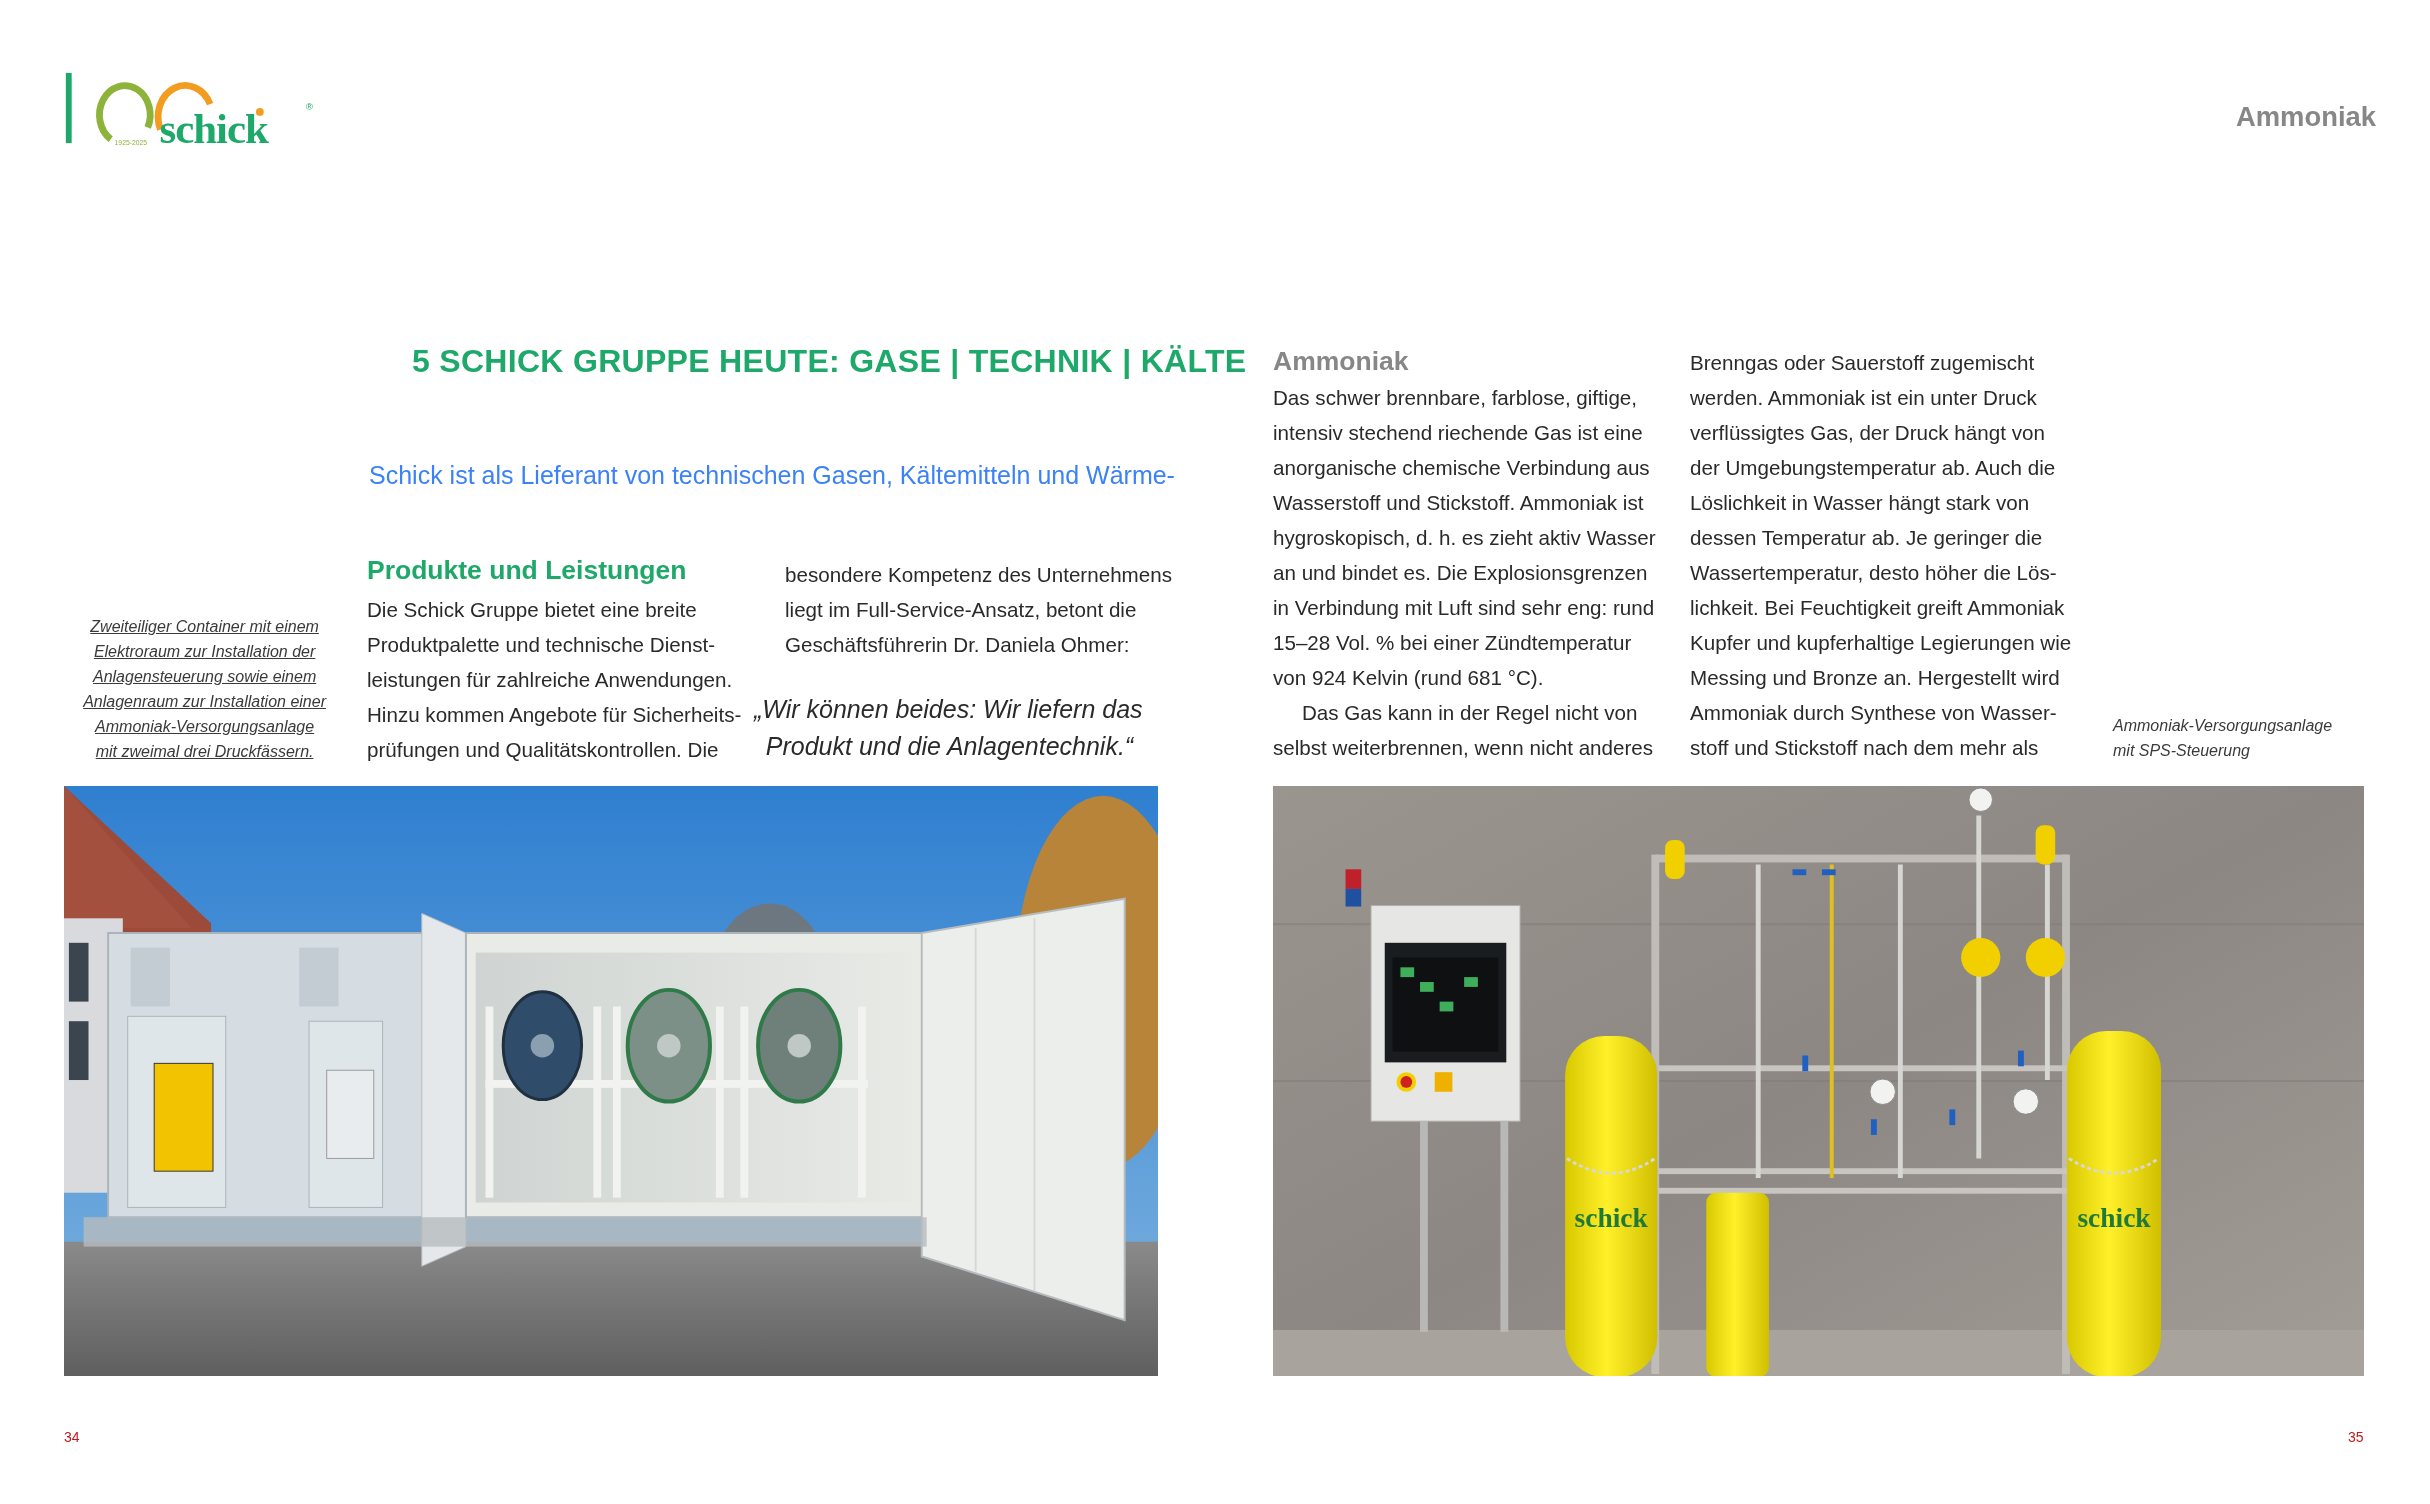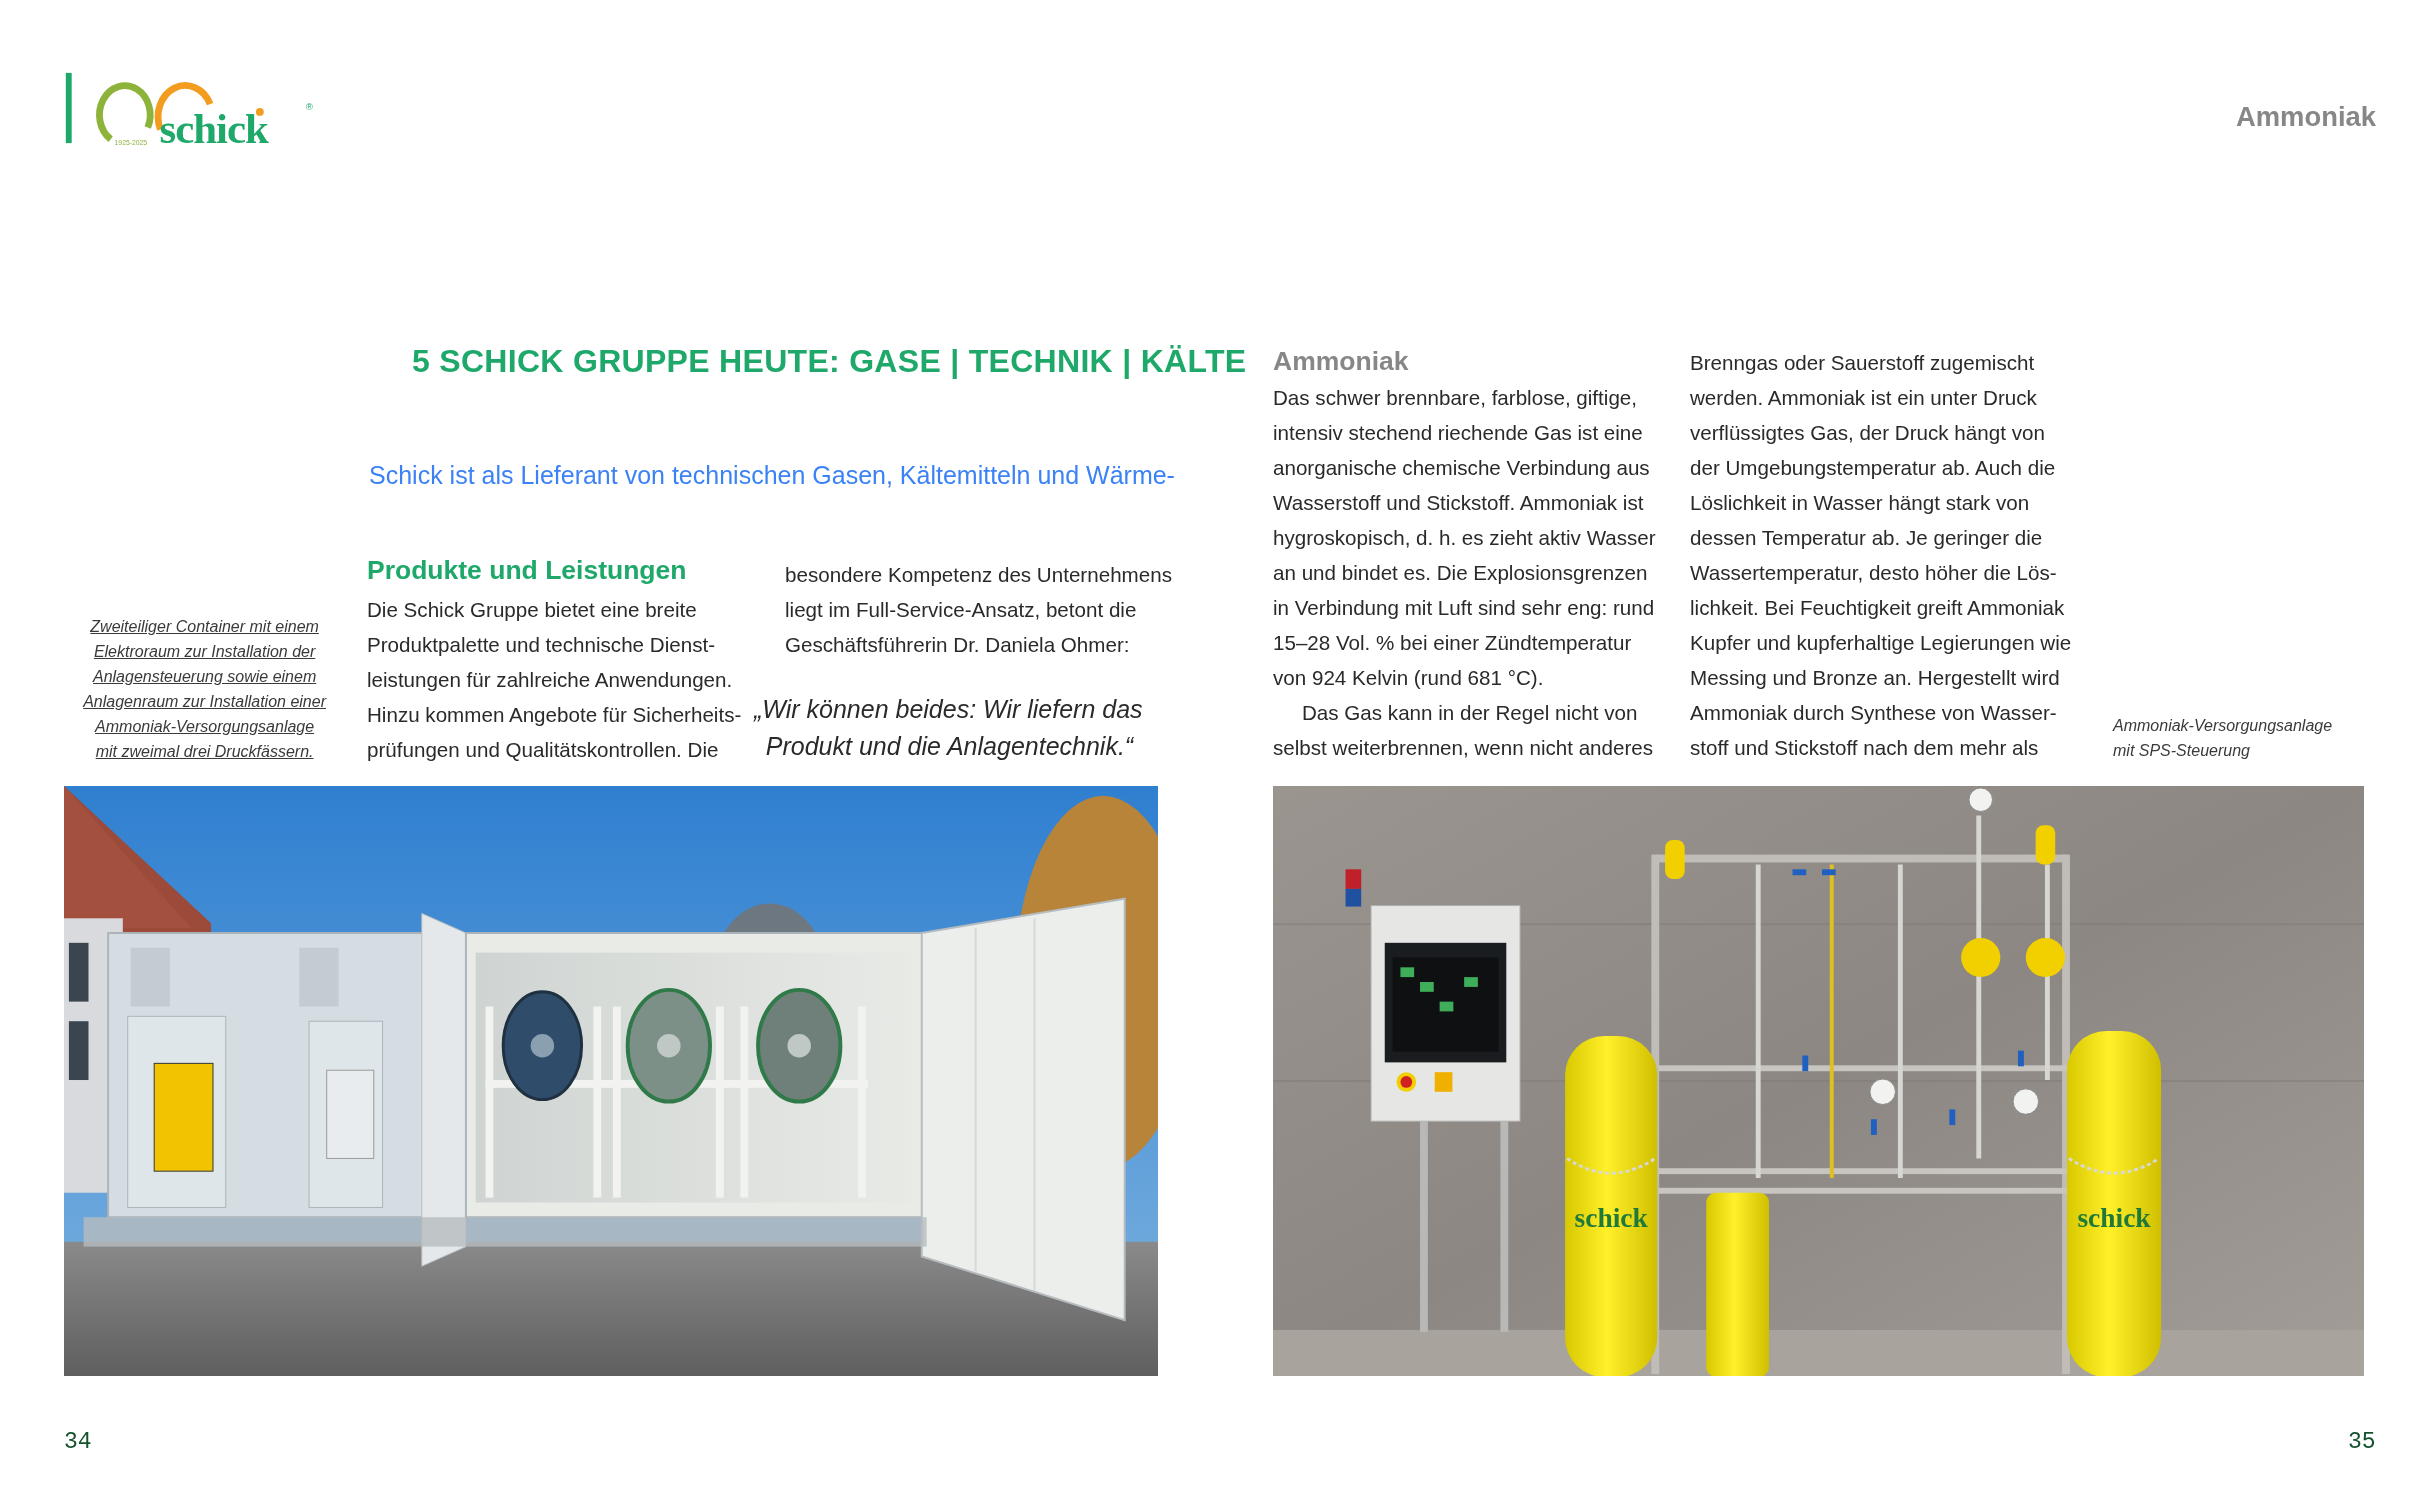--- a/index.html
+++ b/index.html
@@ -36,21 +36,21 @@
   .photo svg { width: 100%; height: 100%; display: block; }
   .photo-container { left: 64px; top: 786px; width: 1094px; height: 590px; }
   .photo-plant { left: 1273px; top: 786px; width: 1091px; height: 590px; }
 
   
   .amm-title { position: absolute; left: 1273px; top: 346px; font-size: 26.5px; font-weight: bold; color: #878787; white-space: nowrap; }
   .col-c { left: 1273px; top: 380px; }
   .col-d { left: 1690px; top: 345px; }
   .col span.indent { padding-left: 29px; }
 
-  .page-num { position: absolute; top: 1429px; font-size: 23px; color: #14532d; font-family: Liberation Mono, monospace; }
+  .page-num { position: absolute; top: 1429px; font-size: 14px; color: #b91c1c; }
   .page-left { left: 64px; }
   .page-right { left: 2348px; text-align: right; }
 </style>
 </head>
 <body>
 
 <div class="logo">
   <svg viewBox="0 0 270 80">
     <rect x="2" y="4" width="6" height="72" fill="#1ea86a"></rect>
     <path d="M48 72 A26 30 0 1 1 86 60" fill="none" stroke="#8db33a" stroke-width="7" stroke-linecap="butt"></path>

